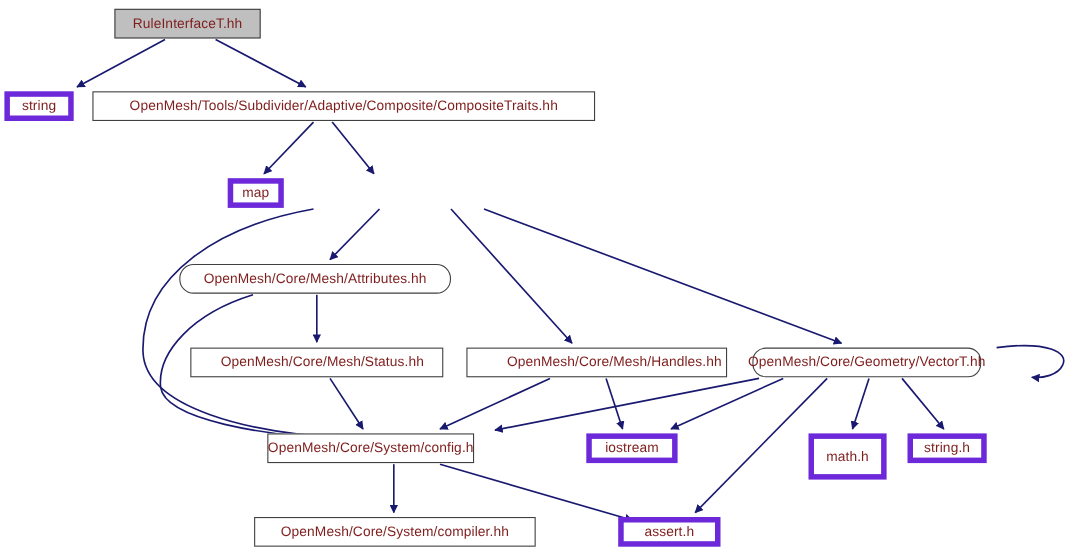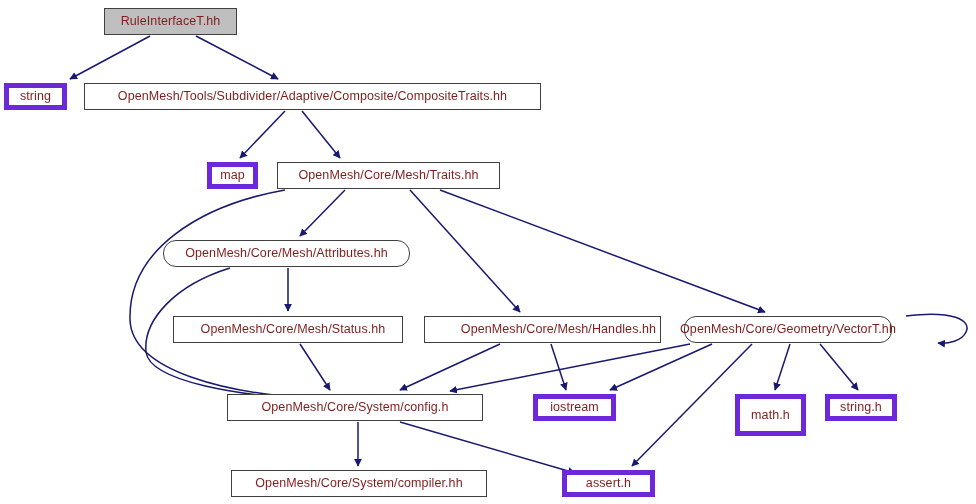--- a/index.html
+++ b/index.html
@@ -118,41 +118,38 @@
   </div>
 
   <div class="node project" style="left:84px; top:83px; width:457px; height:27px;">
     <span>OpenMesh/Tools/Subdivider/Adaptive/Composite/CompositeTraits.hh</span>
   </div>
 
   <div class="node system" style="left:207px; top:162px; width:51px; height:27px;">
     <span>map</span>
   </div>
 
-  <div class="node project" style="left:277px; top:162px; width:223px; height:27px;">
-    <span>OpenMesh/Core/Mesh/Traits.hh</span>
-  </div>
 
   <div class="node project" style="left:163px; top:240px; width:247px; height:27px;border-radius:13px;">
     <span>OpenMesh/Core/Mesh/Attributes.hh</span>
   </div>
 
   <div class="node project" style="left:173px; top:316px; width:230px; height:27px;padding-left:10px;">
     <span>OpenMesh/Core/Mesh/Status.hh</span>
   </div>
 
   <div class="node project" style="left:424px; top:316px; width:237px; height:27px;padding-left:32px;">
     <span>OpenMesh/Core/Mesh/Handles.hh</span>
   </div>
 
   <div class="node project" style="left:684px; top:316px; width:208px; height:27px;border-radius:12px;">
     <span>OpenMesh/Core/Geometry/VectorT.hh</span>
   </div>
 
-  <div class="node project" style="left:227px; top:394px; width:256px; height:27px;">
+  <div class="node project" style="left:243px; top:394px; width:188px; height:27px;">
     <span>OpenMesh/Core/System/config.h</span>
   </div>
 
   <div class="node system" style="left:533px; top:394px; width:83px; height:27px;align-items:center;">
     <span>iostream</span>
   </div>
 
   <div class="node system" style="left:735px; top:394px; width:71px; height:42px;">
     <span>math.h</span>
   </div>

